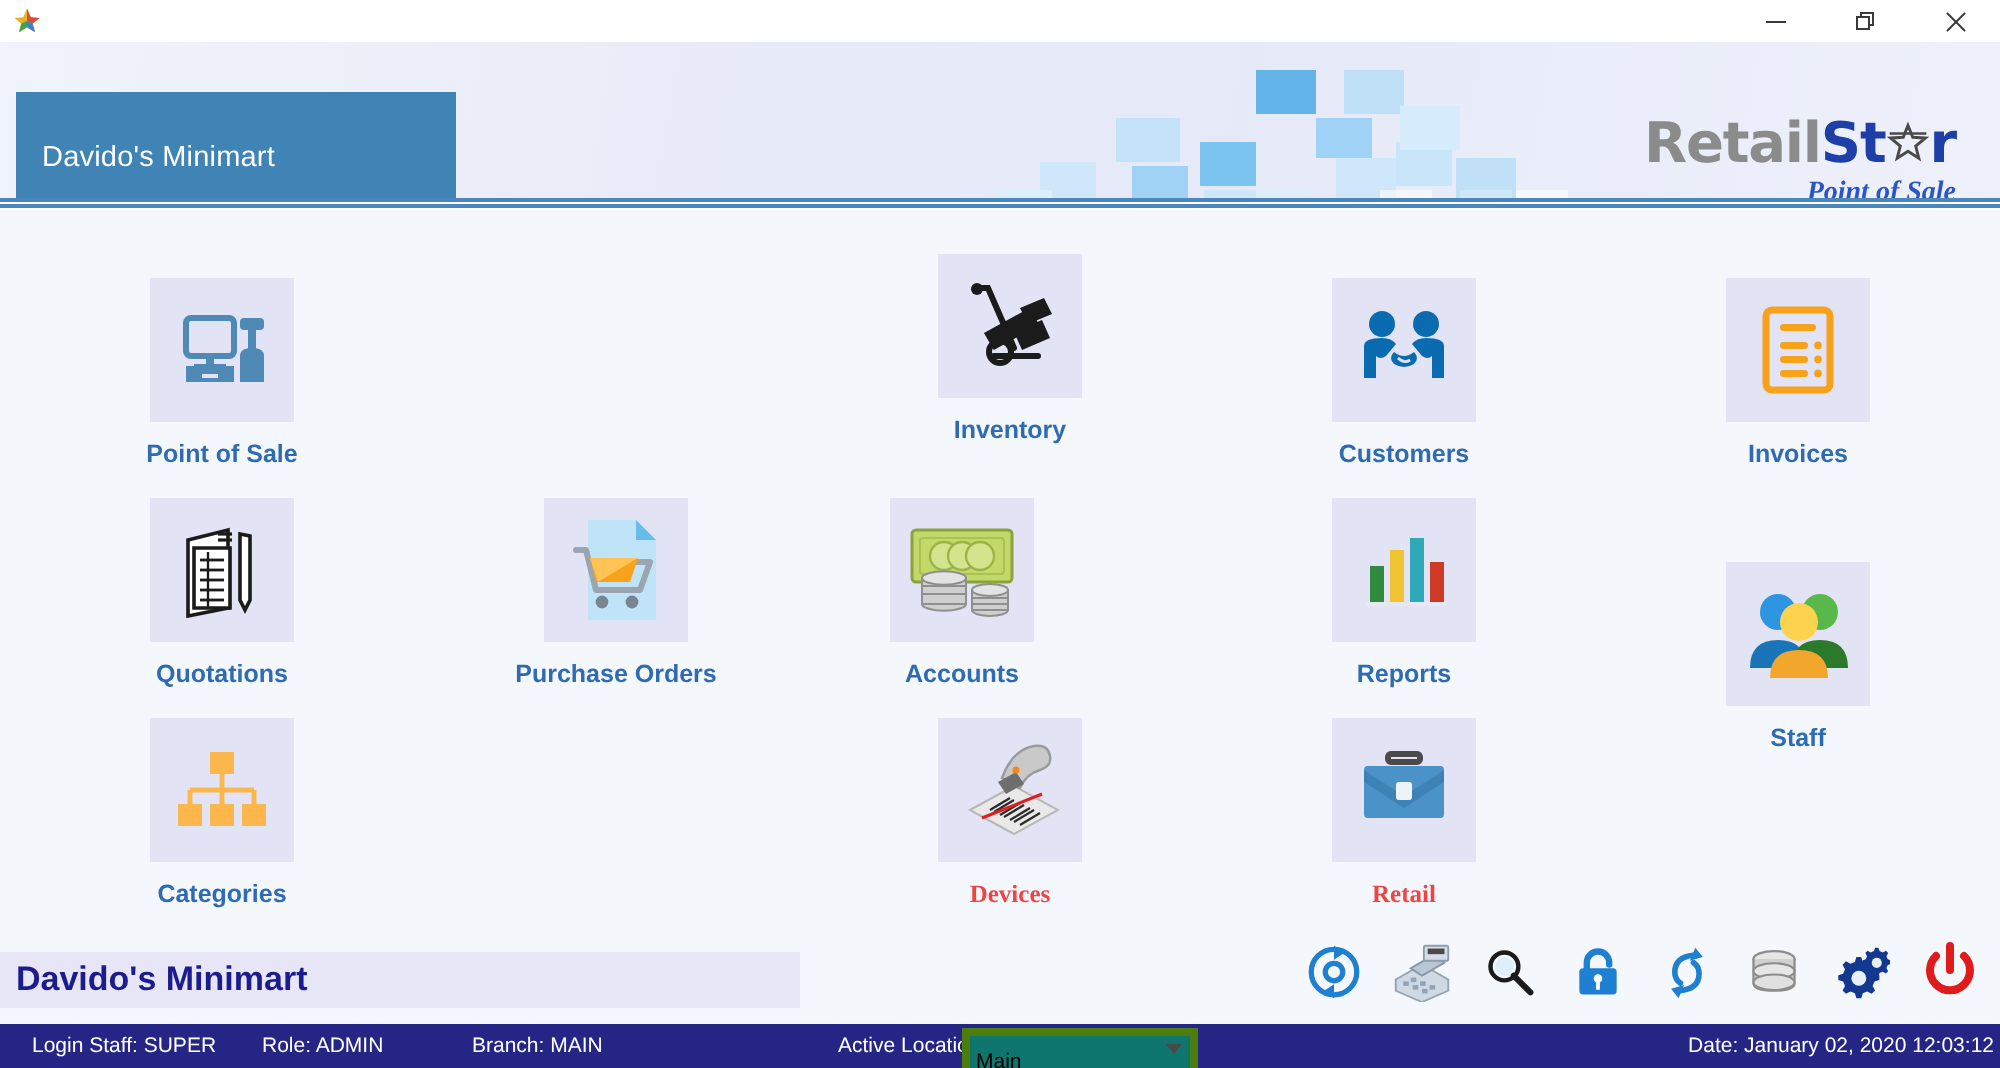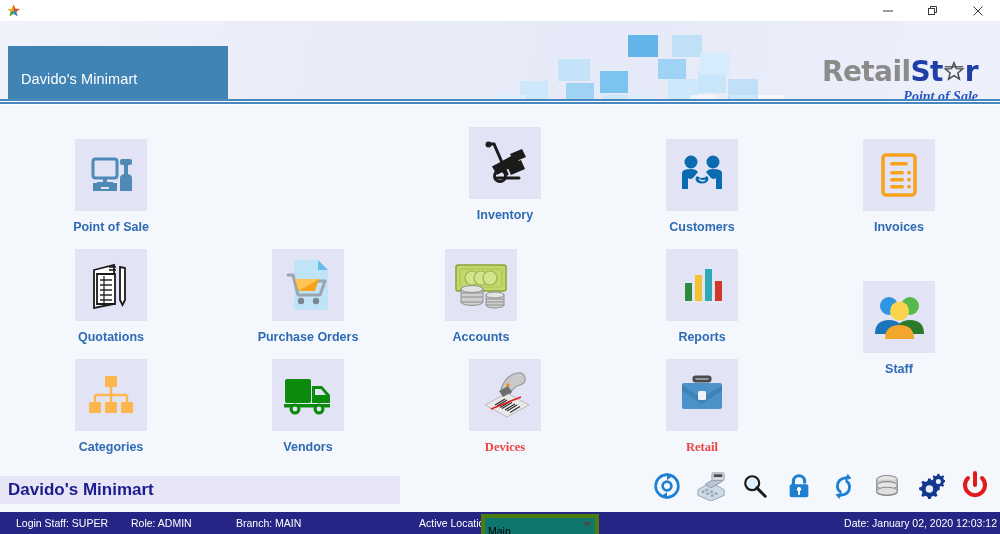--- a/index.html
+++ b/index.html
@@ -386,35 +386,20 @@
           <rect x="18" y="5" width="12" height="11" fill="#fbb64c"></rect>
           <path d="M24 16 v8 M8 24 h32 M8 24 v7 M24 24 v7 M40 24 v7" stroke="#fbb64c" stroke-width="2.4" fill="none"></path>
           <rect x="2" y="31" width="12" height="11" fill="#fbb64c"></rect>
           <rect x="18" y="31" width="12" height="11" fill="#fbb64c"></rect>
           <rect x="34" y="31" width="12" height="11" fill="#fbb64c"></rect>
         </svg>
       </div>
       <div class="cell-label">Categories</div>
     </div>
 
-    <div class="cell" style="left:228px;top:244px;">
-      <div class="tile">
-        <svg width="52" height="52" viewBox="0 0 52 52">
-          <rect x="3" y="10" width="26" height="24" rx="2" fill="#0b8a0b"></rect>
-          <path d="M30 17 h10 l8 9 v8 h-18 z" fill="#0b8a0b"></path>
-          <path d="M33 20 h6 l5 6 h-11 z" fill="#e3e3f6"></path>
-          <rect x="2" y="35" width="46" height="3.5" fill="#0b8a0b"></rect>
-          <circle cx="13" cy="40" r="5.5" fill="#0b8a0b"></circle>
-          <circle cx="13" cy="40" r="2.4" fill="#e3e3f6"></circle>
-          <circle cx="37" cy="40" r="5.5" fill="#0b8a0b"></circle>
-          <circle cx="37" cy="40" r="2.4" fill="#e3e3f6"></circle>
-        </svg>
-      </div>
-      <div class="cell-label">Vendors</div>
-    </div>
 
     <div class="cell" style="left:425px;top:244px;">
       <div class="tile">
         <svg width="56" height="56" viewBox="0 0 56 56">
           <path d="M8 38 l22 -12 l22 12 l-22 12 z" fill="#e9e9e9" stroke="#b8b8b8" stroke-width="1"></path>
           <g stroke="#2b2b2b" stroke-width="1.1">
             <line x1="18" y1="38" x2="28" y2="32"></line>
               <line x1="20" y1="39" x2="30" y2="33"></line>
             <line x1="23" y1="40.5" x2="33" y2="34.5"></line>
               <line x1="25" y1="41.5" x2="35" y2="35.5"></line>

